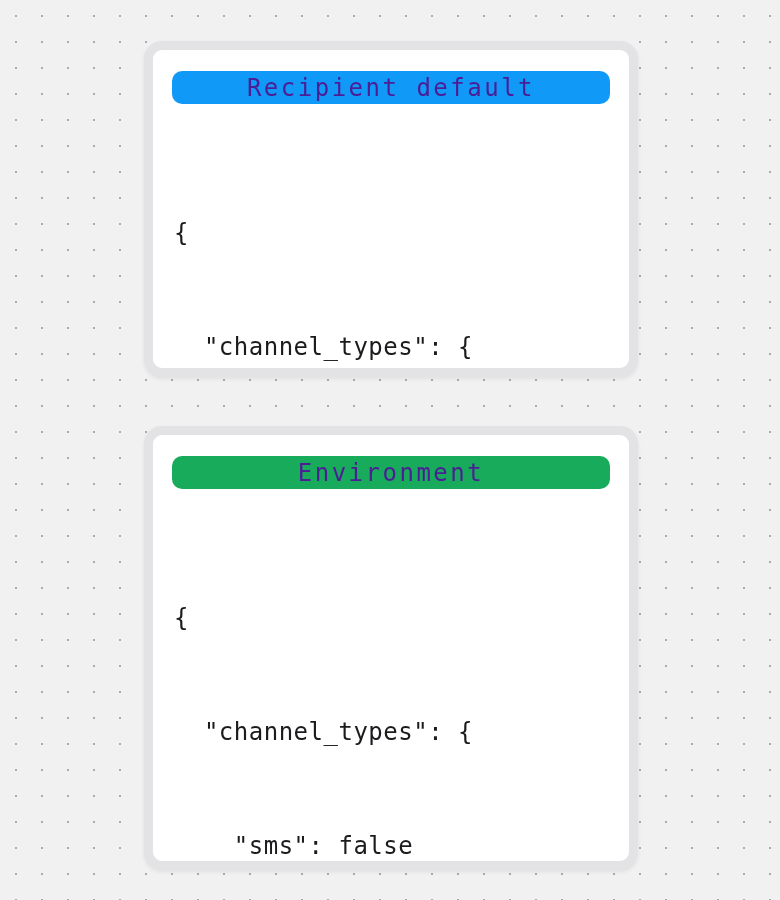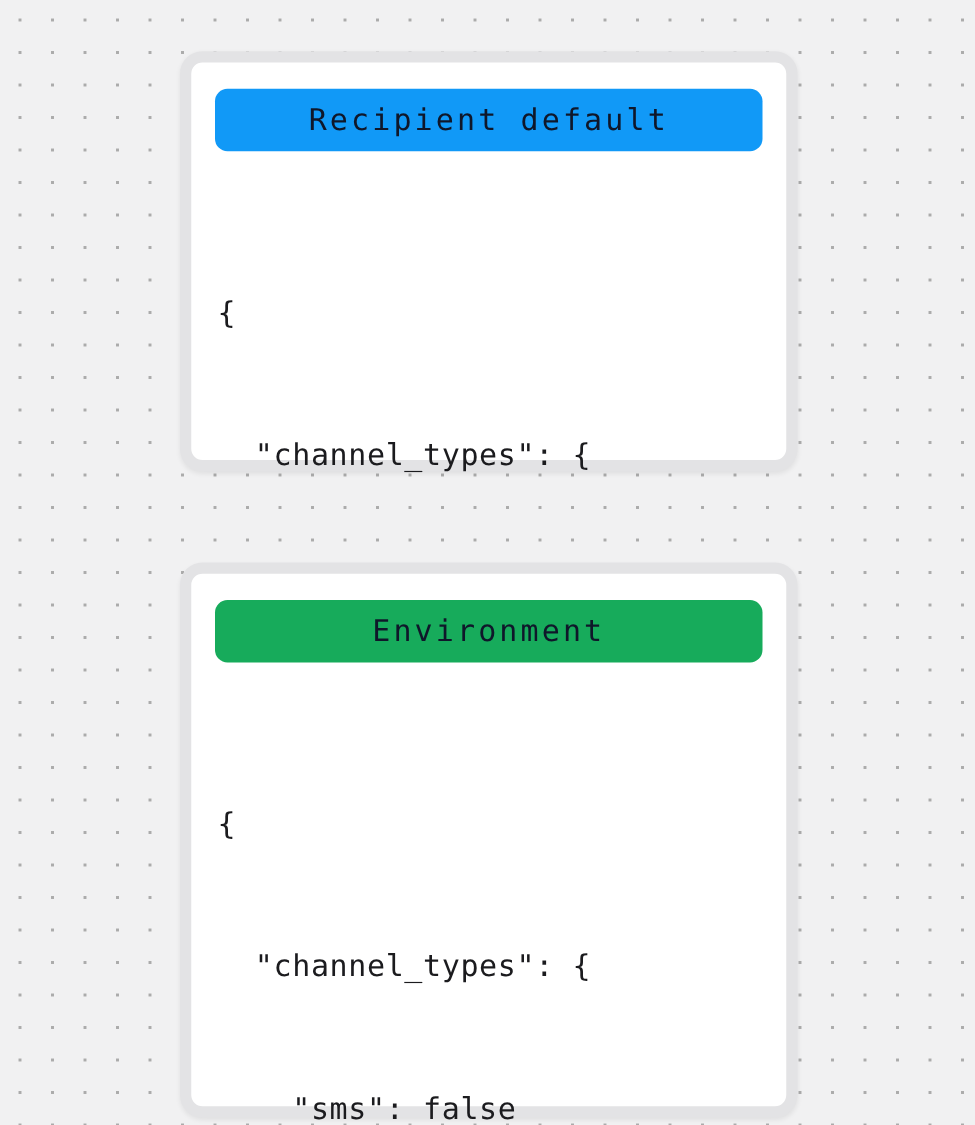--- a/index.html
+++ b/index.html
@@ -22,28 +22,28 @@
     left: 144px;
     width: 494px;
     box-sizing: border-box;
     background: #ffffff;
     border: 9px solid #e3e3e5;
     border-radius: 18px;
     box-shadow: 0 2px 4px rgba(0,0,0,0.07);
     padding: 21px 19px;
   }
   .card-1 { top: 41px;  height: 336px; }
-  .card-2 { top: 450px; height: 444px; }
+  .card-2 { top: 426px; height: 444px; }
   .card-header {
-    height: 50px;
+    height: 33px;
     border-radius: 10px;
     display: flex;
     align-items: center;
     justify-content: center;
-    color: #0f172a;
+    color: #4c1d95;
     font-size: 24px;
     font-weight: 500;
     letter-spacing: 2.5px;
     margin-bottom: 34px;
     white-space: pre;
   }
   .code {
     margin: 0 0 0 2px;
     font-size: 24px;
     letter-spacing: 0.5px;

